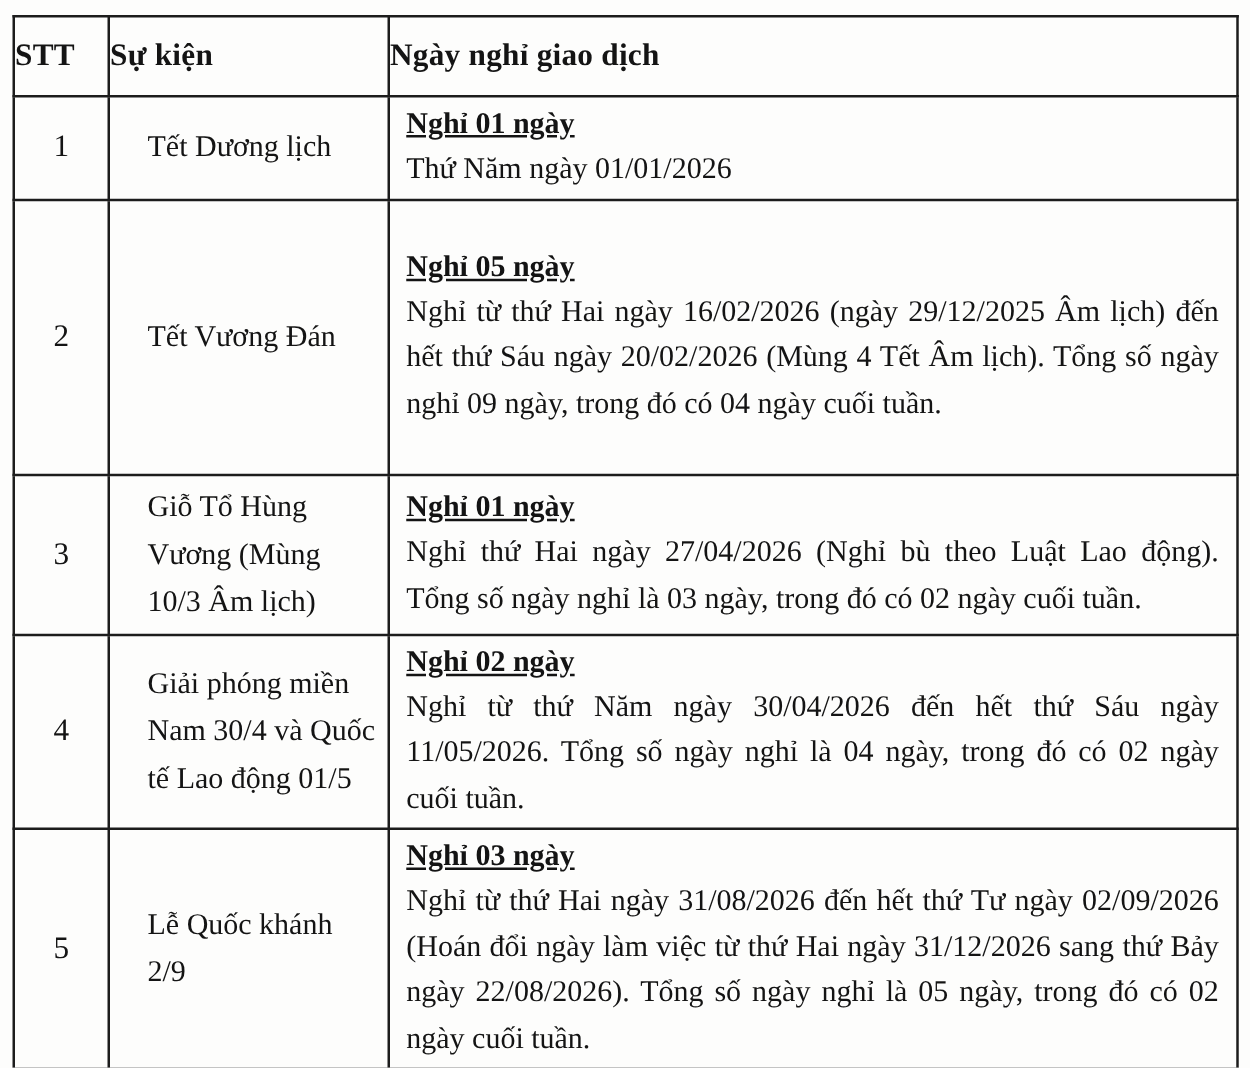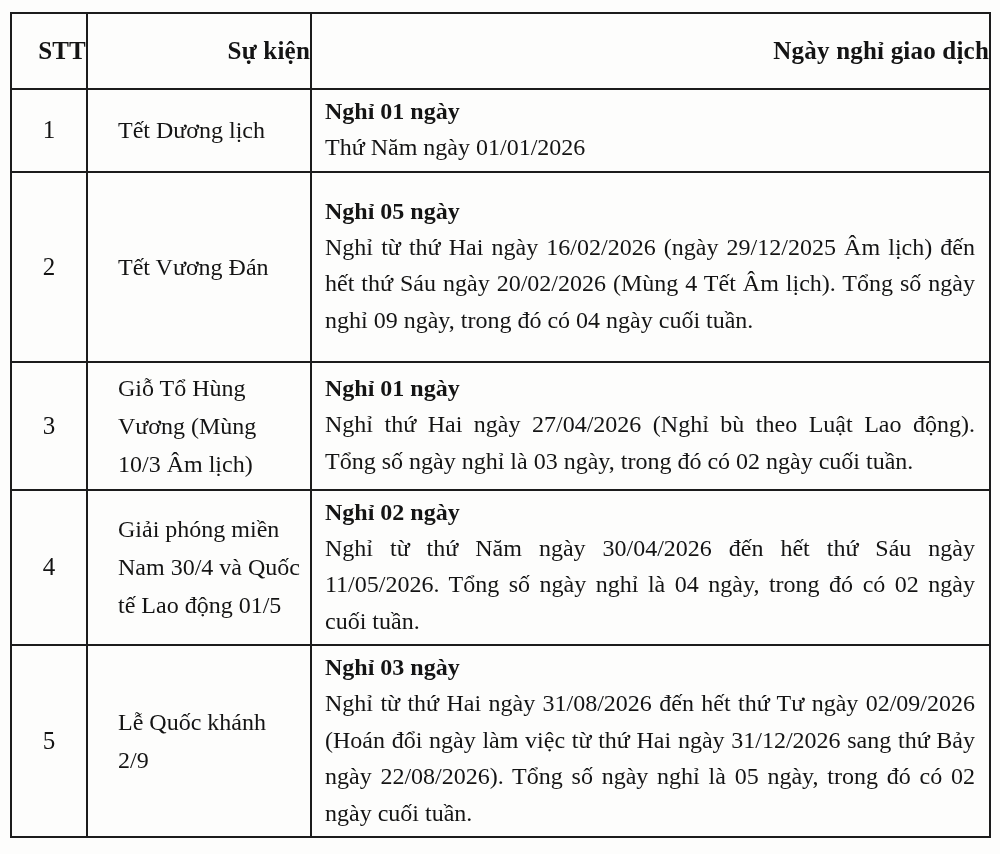--- a/index.html
+++ b/index.html
@@ -25,49 +25,50 @@
   .holiday-table col.col-stt   { width: 76px; }
   .holiday-table col.col-event { width: 224px; }
   .holiday-table col.col-desc  { width: 679px; }
   .holiday-table th,
   .holiday-table td {
     border: 2.5px solid #1c1c1c;
     vertical-align: middle;
   }
   .holiday-table th {
     font-weight: bold;
-    text-align: right;
-    height: 76px;
+    text-align: left;
+    height: 64px;
     font-size: 25px;
     letter-spacing: 0.2px;
   }
   td.cell-stt {
     text-align: center;
     font-size: 25px;
   }
   td.cell-event {
     padding: 6px 10px 6px 30px;
     line-height: 38px;
     text-align: left;
   }
   td.cell-desc {
     padding: 3px 14px 5px 13px;
     vertical-align: middle;
   }
   .days-title {
     font-weight: bold;
     line-height: 36px;
+    text-decoration: underline;
   }
   .days-detail {
     line-height: 36.5px;
     text-align: justify;
   }
   
   tr.row-1 td { height: 74px; }
-  tr.row-2 td { height: 190px; border-radius: 25px; }
+  tr.row-2 td { height: 220px; border-radius: 25px; }
   tr.row-3 td { height: 123px; }
   tr.row-4 td { height: 153px; }
   tr.row-5 td { height: 184px; }
 </style>
 </head>
 <body>
 
 <div class="doc-page">
   <table class="holiday-table">
     <colgroup>

